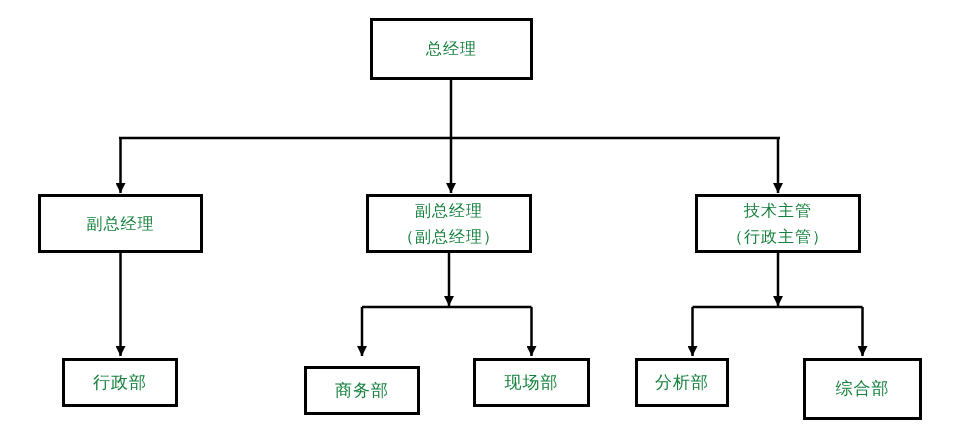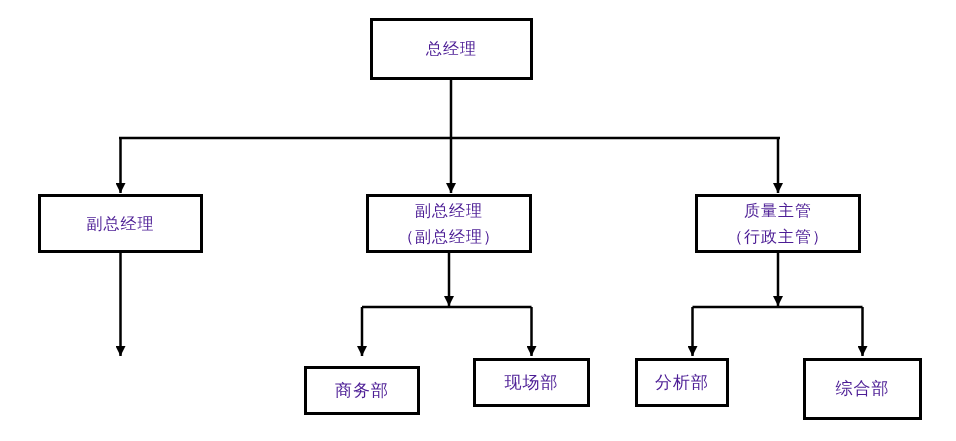--- a/index.html
+++ b/index.html
@@ -6,21 +6,21 @@
     margin: 0;
     padding: 0;
     background: #ffffff;
   }
   .canvas {
     position: relative;
     width: 956px;
     height: 441px;
     background: #ffffff;
     font-family: "Liberation Serif", "DejaVu Serif", serif;
-    color: #4c1d95;
+    color: #15803d;
     overflow: hidden;
   }
   .connectors {
     position: absolute;
     left: 0;
     top: 0;
     width: 956px;
     height: 441px;
   }
   .node {
@@ -90,24 +90,27 @@
   <div class="node n-vp-admin">
     <span>副总经理</span>
   </div>
 
   <div class="node n-vp-tech">
     <span>副总经理</span>
     <span>（副总经理）</span>
   </div>
 
   <div class="node n-chief">
-    <span>质量主管</span>
+    <span>技术主管</span>
     <span>（行政主管）</span>
   </div>
 
+  <div class="node single n-admin">
+    <span>行政部</span>
+  </div>
 
   <div class="node single n-business">
     <span>商务部</span>
   </div>
 
   <div class="node single n-site">
     <span>现场部</span>
   </div>
 
   <div class="node single n-analysis">

